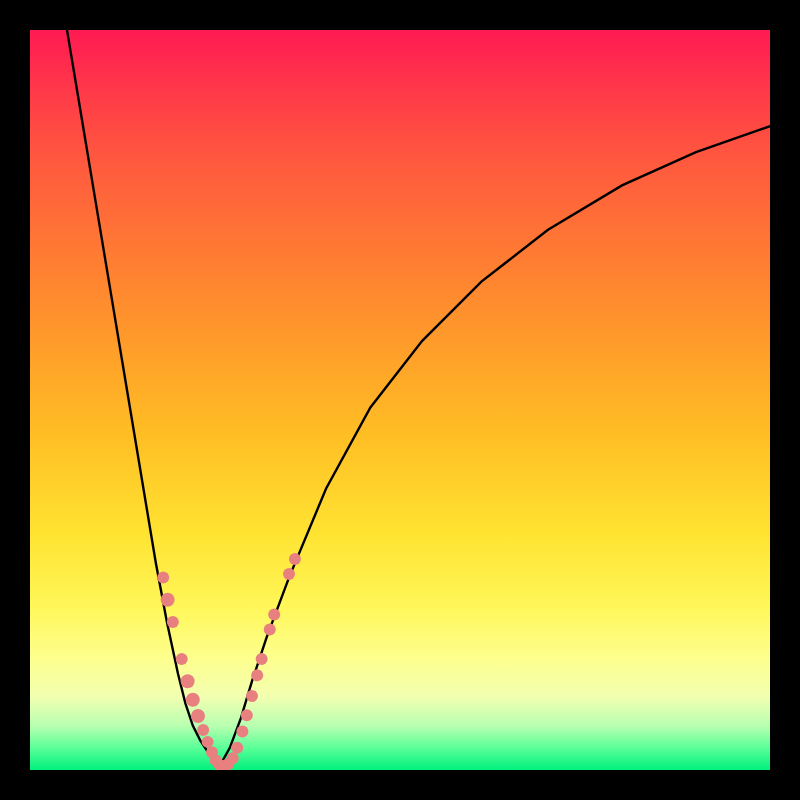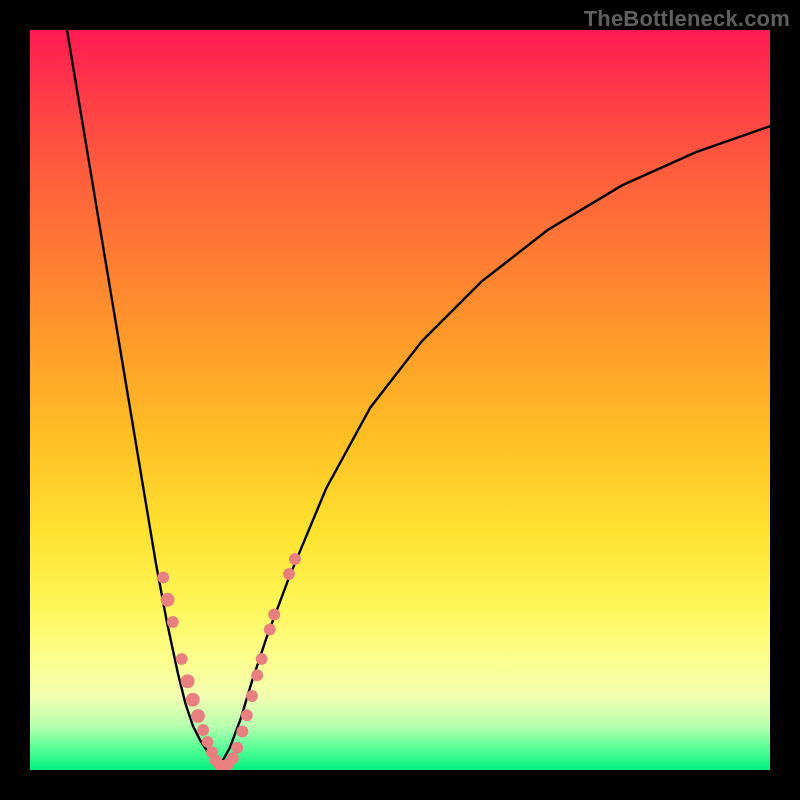--- a/index.html
+++ b/index.html
@@ -50,21 +50,20 @@
   }
   svg.curves {
     position: absolute;
     inset: 0;
   }
 </style>
 </head>
 <body>
 
 <div class="frame">
-  <div class="watermark">TheBottleneck.com</div>
   <div class="plot-area">
     <div class="gradient-bg"></div>
     <svg class="curves" viewBox="0 0 740 740" preserveAspectRatio="none">
       <g id="curve-layer">
           <path d="M 37.00 0.00 L 51.80 88.80 L 66.60 177.60 L 81.40 266.40 L 96.20 355.20 L 111.00 444.00 L 125.80 532.80 L 136.90 592.00 L 148.00 643.80 L 155.40 673.40 L 162.80 695.60 L 170.20 710.40 L 177.60 721.50 L 183.52 730.38 L 188.70 735.56 L 188.70 735.56 L 192.40 731.12 L 199.80 717.80 L 210.90 688.20 L 222.00 651.20 L 236.80 606.80 L 259.00 547.60 L 296.00 458.80 L 340.40 377.40 L 392.20 310.80 L 451.40 251.60 L 518.00 199.80 L 592.00 155.40 L 666.00 122.10 L 740.00 96.20" fill="none" stroke="#000000" stroke-width="2.4" stroke-linecap="round"></path>
         </g>
       <g id="marker-layer">
           <circle cx="133.20" cy="547.60" r="6" fill="#e98080"></circle>
           <circle cx="137.64" cy="569.80" r="7" fill="#e98080"></circle>
           <circle cx="142.82" cy="592.00" r="6" fill="#e98080"></circle>

